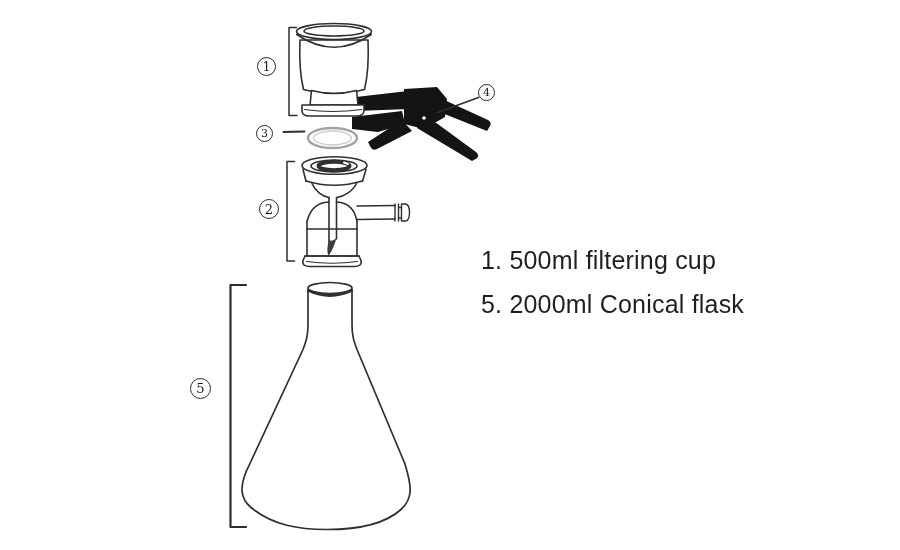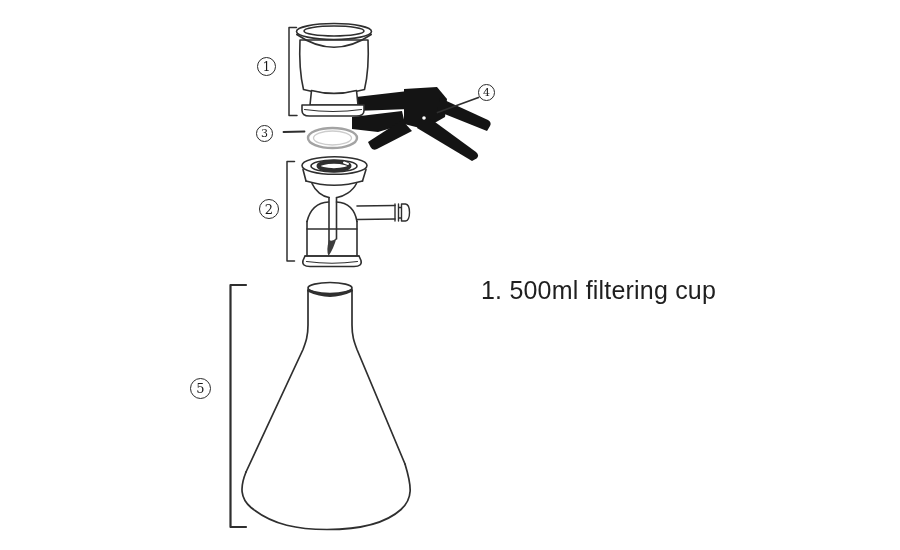--- a/index.html
+++ b/index.html
@@ -15,21 +15,21 @@
   }
   .c1{left:257px;top:57px;}
   .c3{left:256px;top:125px;width:17px;height:17px;font-size:11px;}
   .c2{left:259px;top:199px;width:20px;height:20px;font-size:13px;}
   .c5{left:190px;top:378px;width:21px;height:21px;font-size:13px;}
   .c4{left:478px;top:84px;width:17px;height:17px;font-size:11px;}
   .legend{position:absolute;left:481px;top:238px;}
   .legend .row{
     height:44px;display:flex;align-items:center;white-space:pre;
     font-family:"Liberation Sans","DejaVu Sans",sans-serif;
-    font-size:25px;color:#1f1f1f;letter-spacing:0.2px;margin-top:30px;
+    font-size:25px;color:#1f1f1f;letter-spacing:0.2px;
   }
 </style>
 </head>
 <body>
 
 <div class="stage">
 
   <svg width="900" height="550" viewBox="0 0 900 550">
 
     <g stroke="none" fill="#141414">
@@ -101,15 +101,16 @@
   </svg>
 
   <div class="callout c1">1</div>
   <div class="callout c3">3</div>
   <div class="callout c2">2</div>
   <div class="callout c4">4</div>
   <div class="callout c5">5</div>
 
   <div class="legend">
     <div class="row">1. 500ml filtering cup</div>
+    <div class="row">5. 2000ml Conical flask</div>
   </div>
 
 </div>
 
 </body></html>

